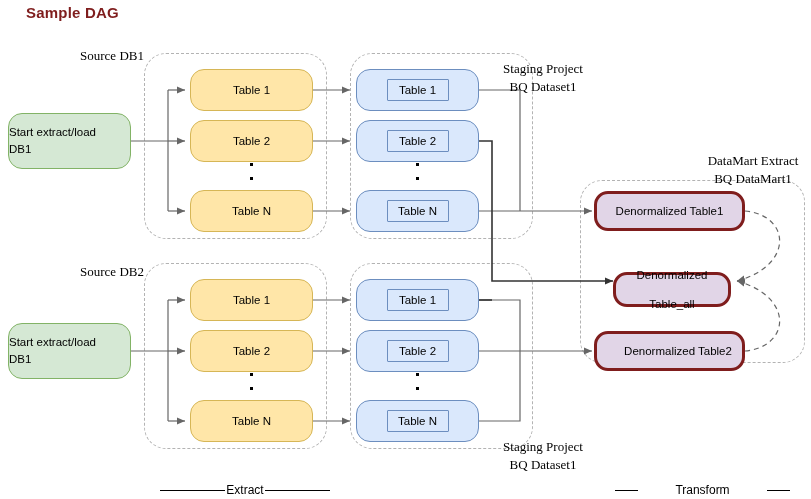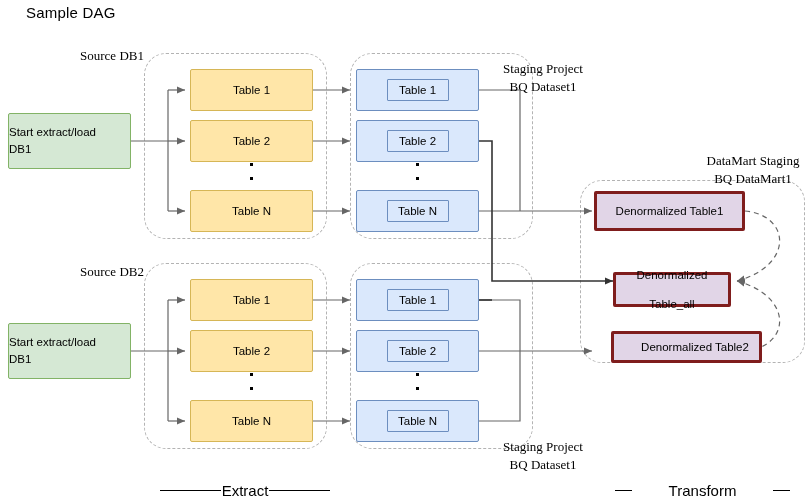--- a/index.html
+++ b/index.html
@@ -16,37 +16,37 @@
     width: 811px;
     height: 499px;
     overflow: hidden;
     background: #ffffff;
   }
   .title {
     position: absolute;
     left: 26px;
     top: 4px;
     font-size: 15px;
-    font-weight: normal;
+    font-weight: bold;
     letter-spacing: 0.2px;
-    color: #000000;
+    color: #7f1d1d;
   }
   
   .group {
     position: absolute;
     border: 1px dashed #b3b3b3;
     border-radius: 22px;
     box-sizing: border-box;
     background: transparent;
   }
   
   .node {
     position: absolute;
     box-sizing: border-box;
-    border-radius: 2px;
+    border-radius: 14px;
     display: flex;
     align-items: center;
     justify-content: center;
     font-size: 11.5px;
     line-height: 1.45;
     text-align: center;
     white-space: pre-line;
   }
   .node.green {
     background: #D5E8D4;
@@ -102,21 +102,21 @@
     height: 3px;
     background: #000;
     margin: 0 auto 11px auto;
   }
   
   .phase {
     position: absolute;
     display: flex;
     align-items: center;
     justify-content: center;
-    font-size: 15px;
+    font-size: 12px;
     color: #000;
   }
   .phase .rule {
     flex: 1 1 auto;
     height: 1px;
     background: #000;
   }
   .phase span.txt {
     padding: 0 1px;
     white-space: nowrap;
@@ -240,31 +240,31 @@
   </div>
   <div class="dots" style="left:412px; top:373px;">
       <i></i>
       <i></i>
     </div>
 
   <div class="node purple" style="left:594px; top:191px; width:151px; height:40px;">Denormalized Table1</div>
   <div class="node purple" style="left:613px; top:272px; width:118px; height:35px; line-height:1.25;">Denormalized
 
 Table_all</div>
-  <div class="node purple" style="left:611px; top:331px; width:151px; height:32px;padding-left:17px;">Denormalized Table2</div>
+  <div class="node purple" style="left:594px; top:331px; width:151px; height:40px;padding-left:17px;">Denormalized Table2</div>
 
   <div class="lbl center" style="left:52px; top:47px; width:120px;">Source DB1</div>
   <div class="lbl center" style="left:52px; top:263px; width:120px;">Source DB2</div>
 
   <div class="lbl center" style="left:477px; top:60px; width:132px;">Staging Project
 BQ Dataset1</div>
   <div class="lbl center" style="left:477px; top:438px; width:132px;">Staging Project
 BQ Dataset1</div>
 
-  <div class="lbl center" style="left:695px; top:152px; width:116px;">DataMart Staging
+  <div class="lbl center" style="left:695px; top:152px; width:116px;">DataMart Extract
 BQ DataMart1</div>
 
   <div class="phase" style="left:160px; top:483px; width:170px; height:14px;">
     <div class="rule"></div>
     <span class="txt">Extract</span>
     <div class="rule"></div>
   </div>
 
   <div class="phase" style="left:355px; top:483px; width:170px; height:14px;margin-top:37px;">
     <div class="rule"></div>

